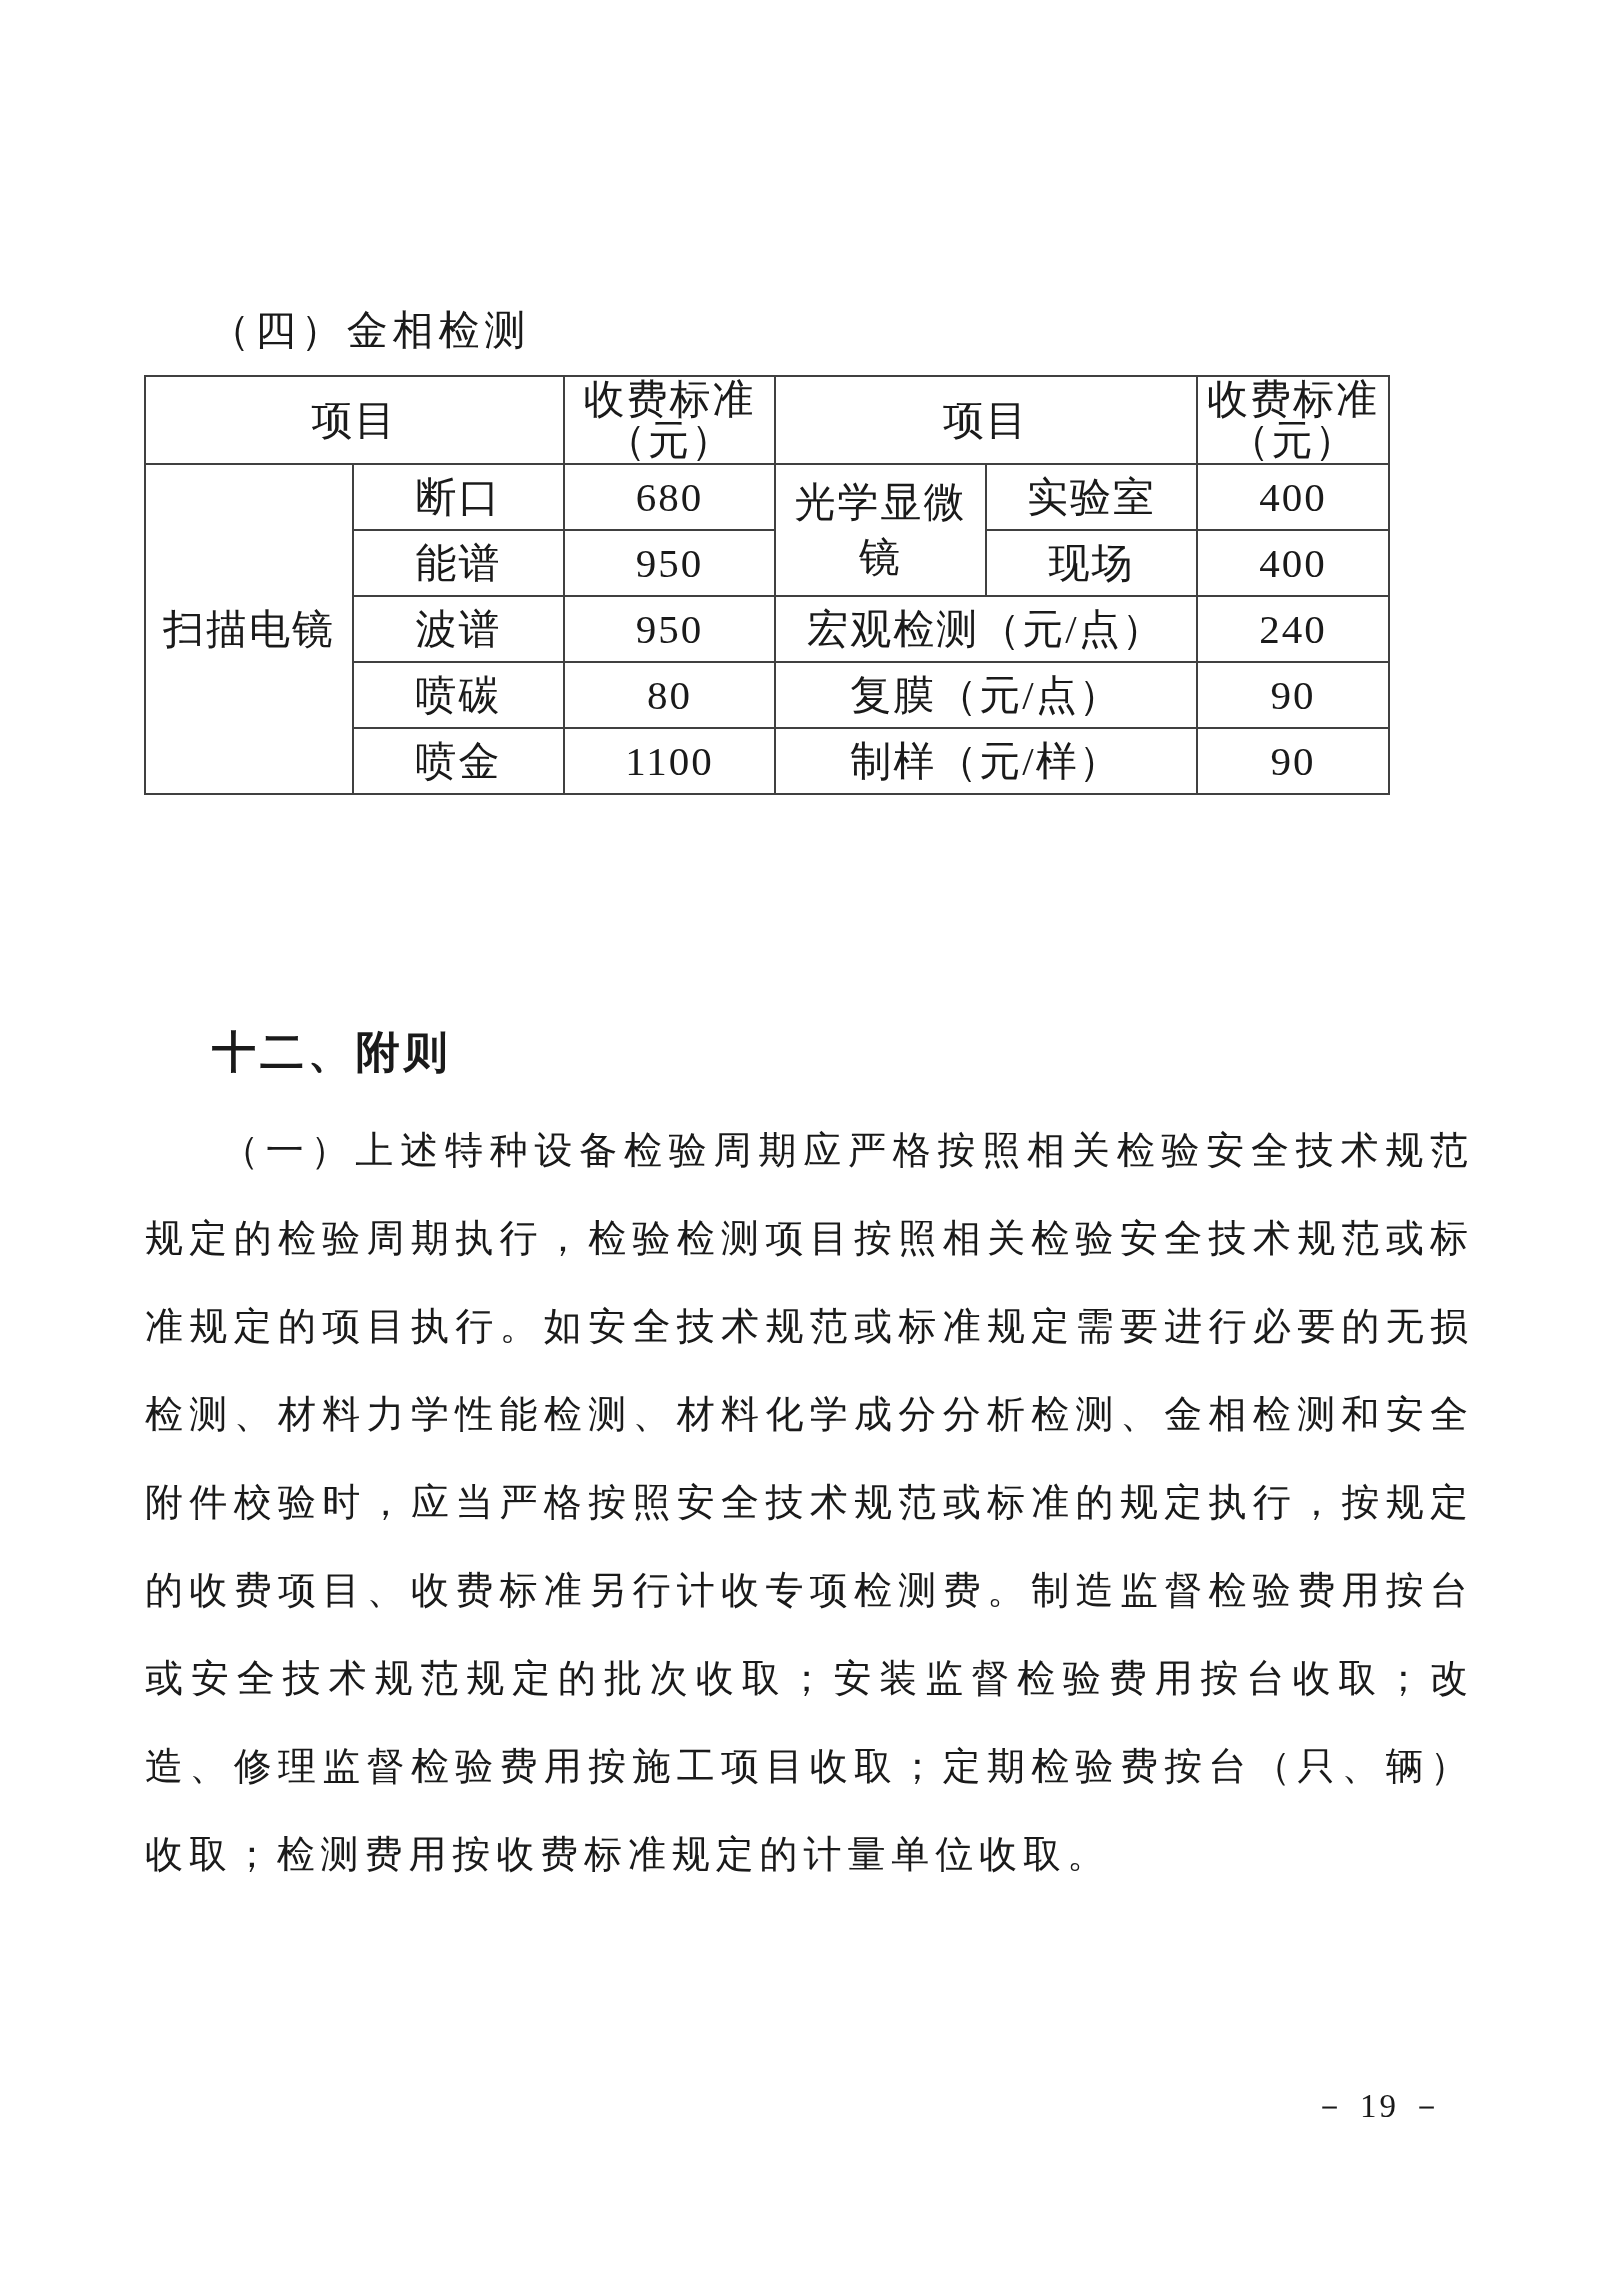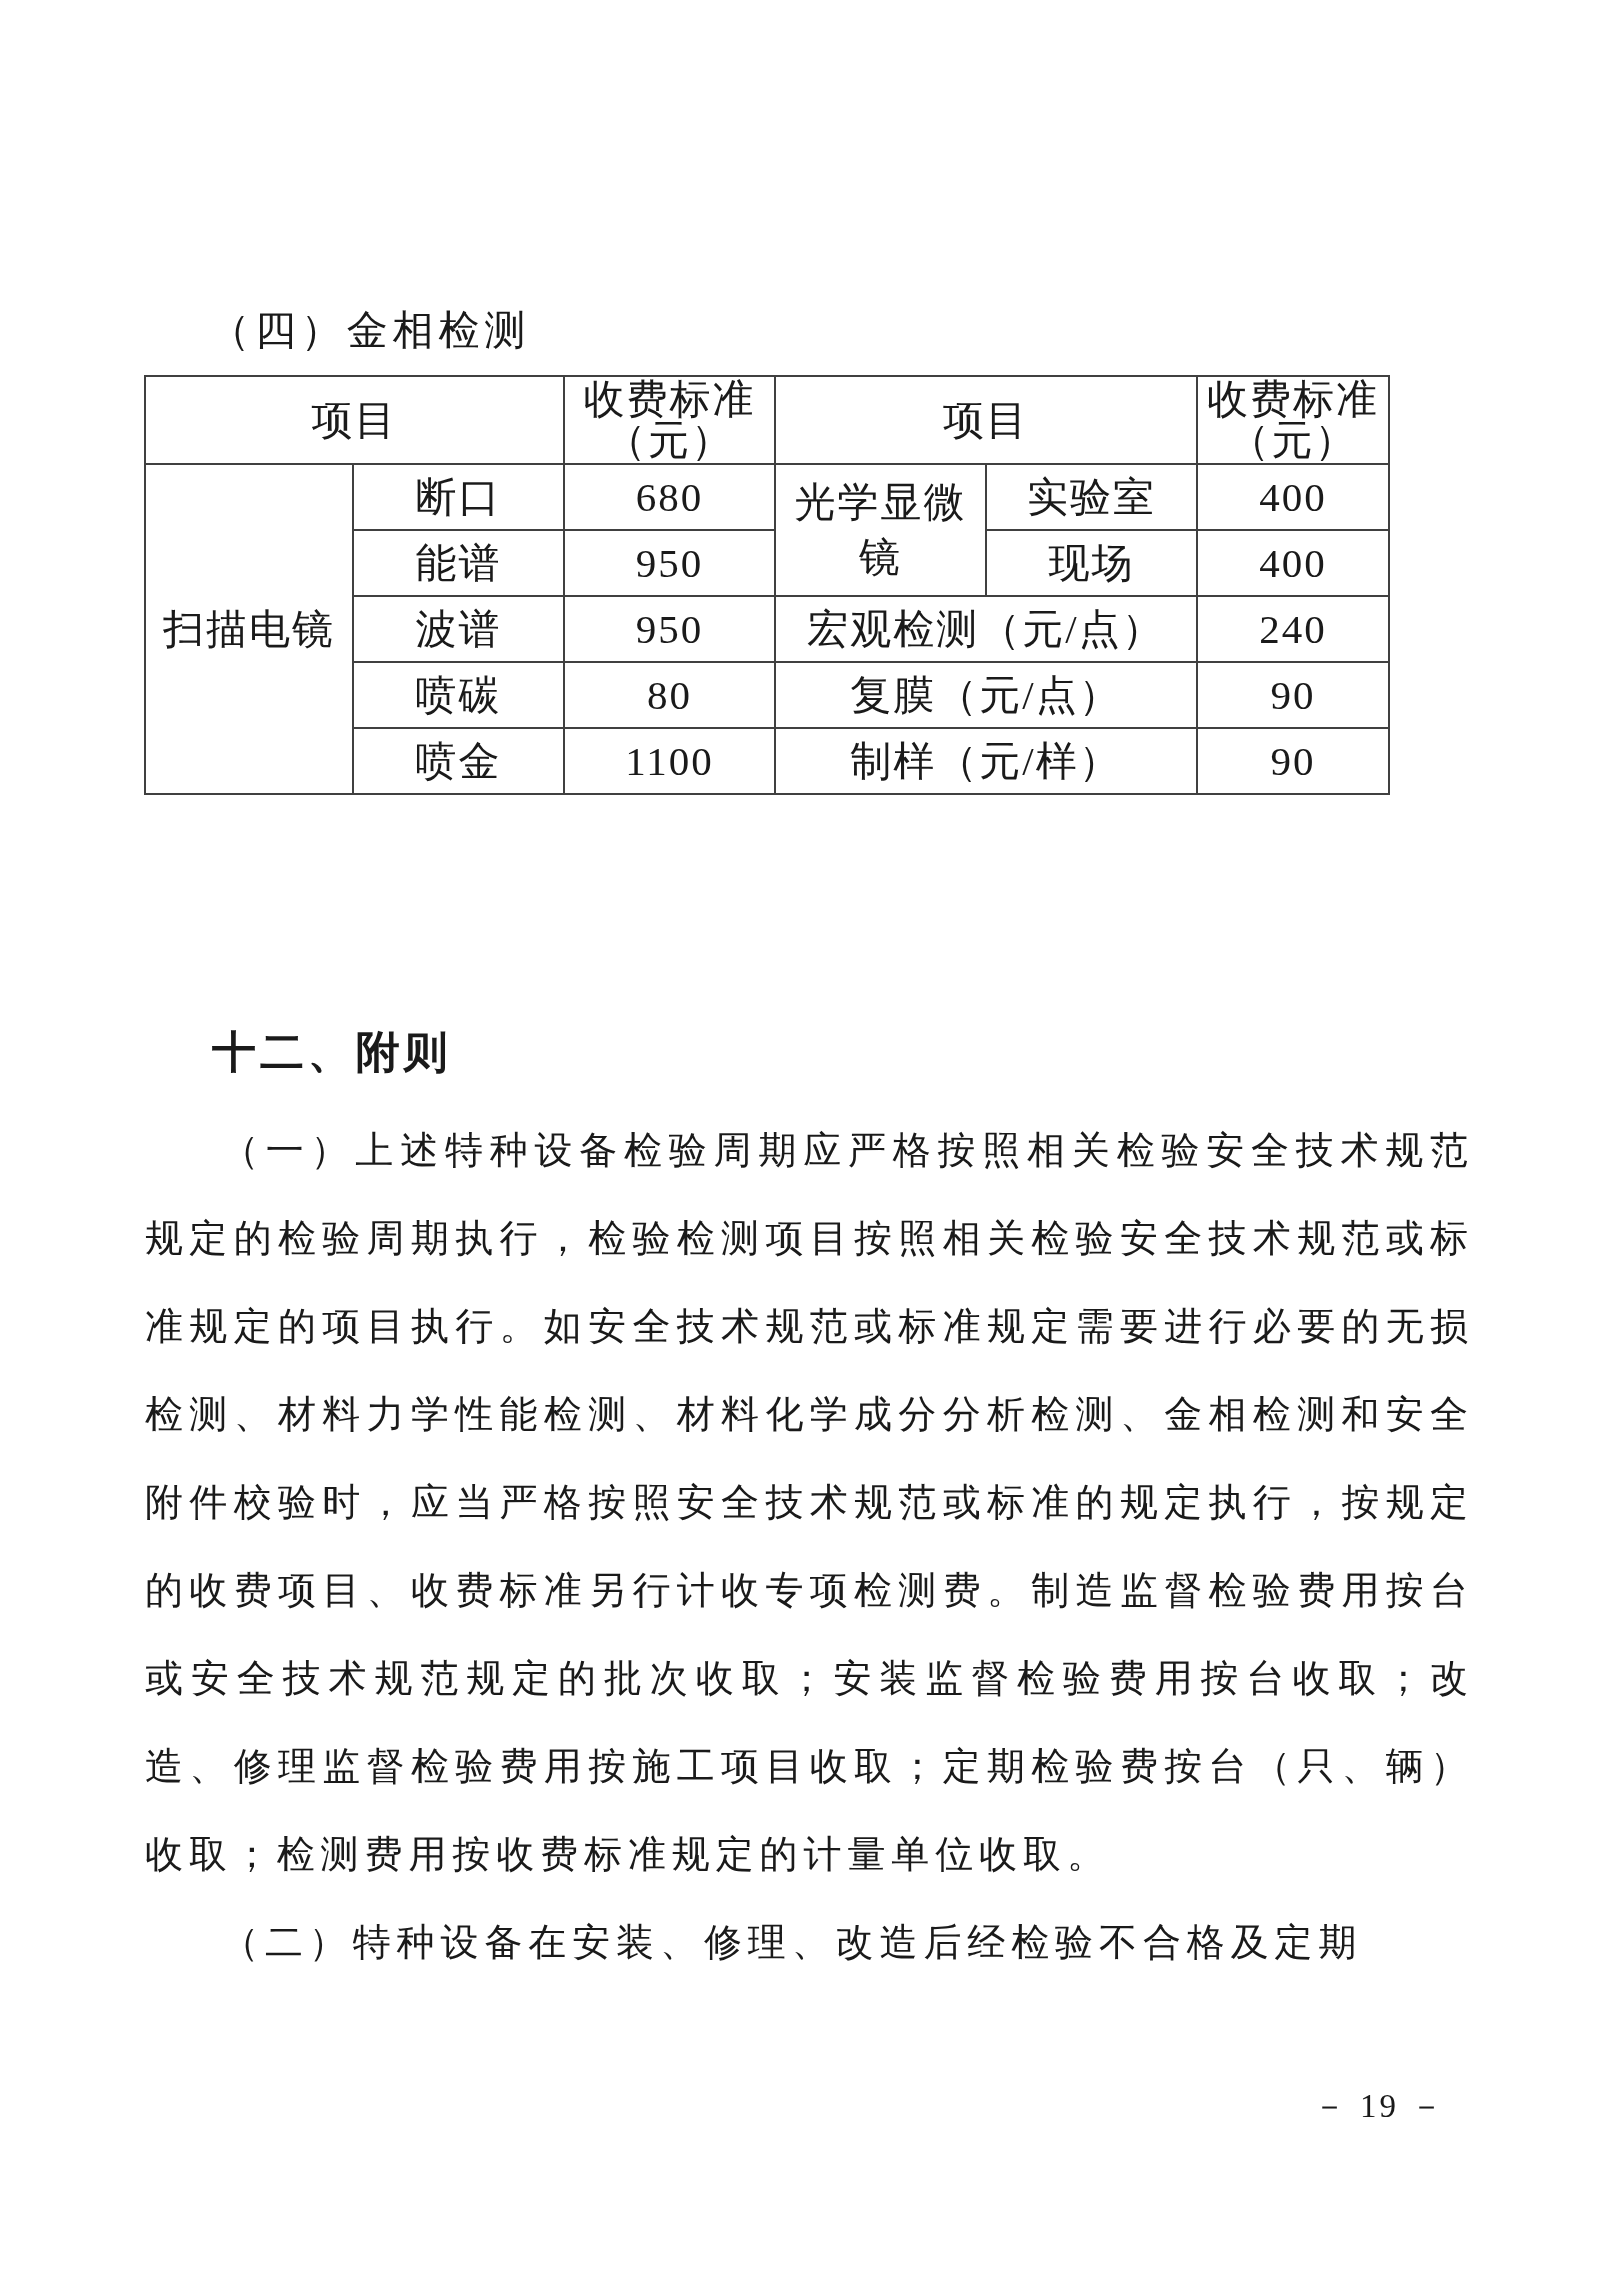--- a/index.html
+++ b/index.html
@@ -119,19 +119,18 @@
         <td>90</td>
       </tr>
     </tbody>
   </table>
 
 
   <div class="section-heading-12">十二、附则</div>
 
   <div class="body-text">
     <p>（一）上述特种设备检验周期应严格按照相关检验安全技术规范规定的检验周期执行，检验检测项目按照相关检验安全技术规范或标准规定的项目执行。如安全技术规范或标准规定需要进行必要的无损检测、材料力学性能检测、材料化学成分分析检测、金相检测和安全附件校验时，应当严格按照安全技术规范或标准的规定执行，按规定的收费项目、收费标准另行计收专项检测费。制造监督检验费用按台或安全技术规范规定的批次收取；安装监督检验费用按台收取；改造、修理监督检验费用按施工项目收取；定期检验费按台（只、辆）收取；检测费用按收费标准规定的计量单位收取。</p>
-    <p>（二）特种设备在安装、修理、改造后经检验不合格及定期</p>
   </div>
 
   <div class="page-number">－ 19 －</div>
 
 </div>
 
 
 </body></html>

